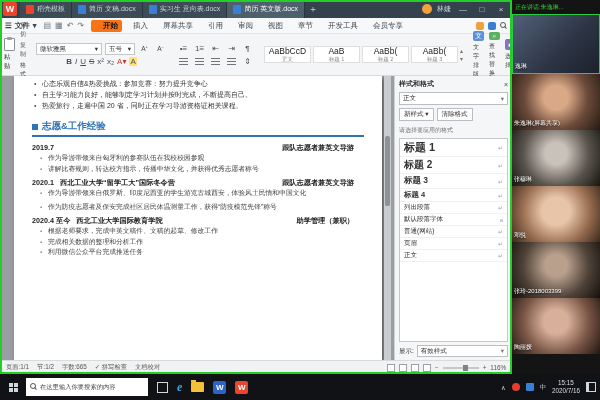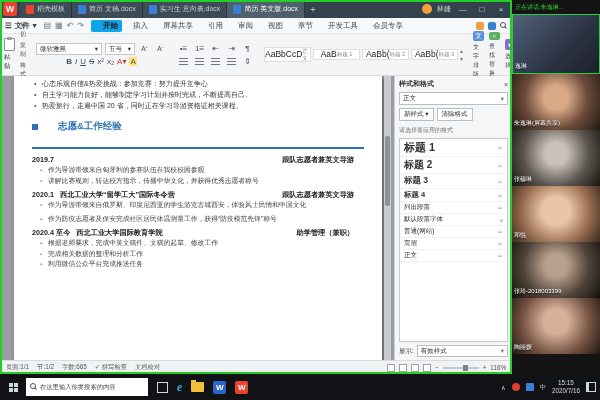--- a/index.html
+++ b/index.html
@@ -21,54 +21,54 @@
   .tab-add { width:16px; text-align:center; font-size:9px; cursor:default; }
   .tb-right { margin-left:auto; display:flex; align-items:center; gap:5px; padding-right:4px; }
   .avatar { width:10px; height:10px; border-radius:50%; background:#f0a03c; }
   .winbtn { width:14px; text-align:center; font-size:8px; color:#cdd5da; }
 
   .menubar { height:16px; background:#f7f8f9; border-bottom:1px solid #e2e4e6; display:flex;
              align-items:center; font-size:7.5px; color:#3f4750; padding:0 5px; gap:7px; }
   .filebtn { font-weight:bold; display:flex; gap:3px; align-items:center; }
   .qicons { display:flex; gap:4px; color:#6a737c; font-size:8px; }
   .mtab { padding:1px 4px; }
-  .mtab.active { background:#0ea5e9; font-weight:bold; color:#111; border-radius:2px;padding-left:12px; }
+  .mtab.active { background:#f97316; font-weight:bold; color:#111; border-radius:2px;padding-left:12px; }
   .mright { margin-left:auto; display:flex; gap:4px; align-items:center; }
   .sq { width:8px; height:8px; border-radius:2px; }
 
   .ribbon { height:42px; background:#f4f5f7; border-bottom:1px solid #d8dadc; display:flex;
             align-items:stretch; padding:2px 4px; gap:5px; font-size:6.5px; color:#444; }
   .rgroup { display:flex; flex-direction:column; align-items:center; justify-content:center; gap:2px; }
   .vsep { width:1px; background:#dcdee0; margin:3px 0; }
   .clip { width:11px; height:13px; border:1px solid #8a9097; background:#fff; position:relative; border-radius:1px; }
   .clip::before { content:""; position:absolute; top:-2px; left:2px; width:5px; height:3px; background:#9aa0a6; border-radius:1px; }
   .smallcol { display:flex; flex-direction:column; justify-content:center; gap:2px; font-size:6px; color:#555; }
   .selbox { border:1px solid #c3c7cb; background:#fff; height:12px; display:flex; align-items:center;
             padding:0 3px; gap:3px; font-size:6.5px; color:#333; }
   .fontrow { display:flex; gap:3px; }
   .btnrow { display:flex; gap:3px; align-items:center; font-size:8px; color:#4a4f55; }
   .btnrow b { font-size:8px; }
   .bars { width:9px; height:7px; background:repeating-linear-gradient(to bottom,#70767c 0 1px,transparent 1px 3px); }
   .mini { width:13px; height:11px; display:flex; align-items:center; justify-content:center; }
-  .stylecell { width:47px; background:#fff; border:1px solid #dcdee0; display:flex; flex-direction:row;
+  .stylecell { width:47px; background:#fff; border:1px solid #dcdee0; display:flex; flex-direction:column;
                align-items:center; justify-content:center; line-height:1.1; }
   .stylecell .pv { font-size:8.5px; color:#222; }
   .stylecell .lb { font-size:5.5px; color:#888; }
   .galarrows { display:flex; flex-direction:column; justify-content:center; font-size:6px; color:#777; gap:1px; }
   .vtool { width:34px; display:flex; flex-direction:column; align-items:center; justify-content:center; gap:2px; font-size:6px; }
   .vticon { width:11px; height:11px; border-radius:2px; background:#5b8fd6; color:#fff; font-size:7px;
             display:flex; align-items:center; justify-content:center; }
 
   .docarea { position:relative; height:284px; background:#9a9da1; overflow:hidden; }
   .page { position:absolute; left:14px; top:0; width:368px; height:284px; background:#fff;
           box-shadow:2px 2px 5px rgba(0,0,0,.45); padding:4px 18px 0 18px; overflow:hidden; }
   .ibullet { font-size:7px; color:#333; line-height: 11px; padding-left:10px; position:relative; }
   .ibullet::before { content:"•"; position:absolute; left:2px; color:#555; }
-  .sechead { margin-top:9px; border-bottom:2px solid #2e74b5; padding-bottom:14px; display:flex;
-             align-items:center; gap:20px; margin-bottom:5px; }
+  .sechead { margin-top:9px; border-bottom:2px solid #2e74b5; padding-bottom:2px; display:flex;
+             align-items:center; gap:4px; margin-bottom:5px; }
   .sechead .sqr { width:6px; height:6px; background:#2e74b5; }
   .sechead .txt { color:#2e74b5; font-weight:bold; font-size:9.5px; }
   .entry { margin-top:3px; }
   .ehead { display:flex; font-size:7.2px; font-weight:bold; color:#222; line-height:11px; }
   .ehead .dt { flex:0 0 auto; margin-right:6px;text-align:center; }
   .ehead .tt { flex:0 1 auto; }
   .ehead .rl { margin-left:auto; padding-right:10px; }
   .ebullet { font-size:6.8px; color:#444; line-height:10.5px; padding-left:16px; position:relative; }
   .ebullet::before { content:"▪"; position:absolute; left:8px; color:#8a8f94; font-size:6px; }
 

